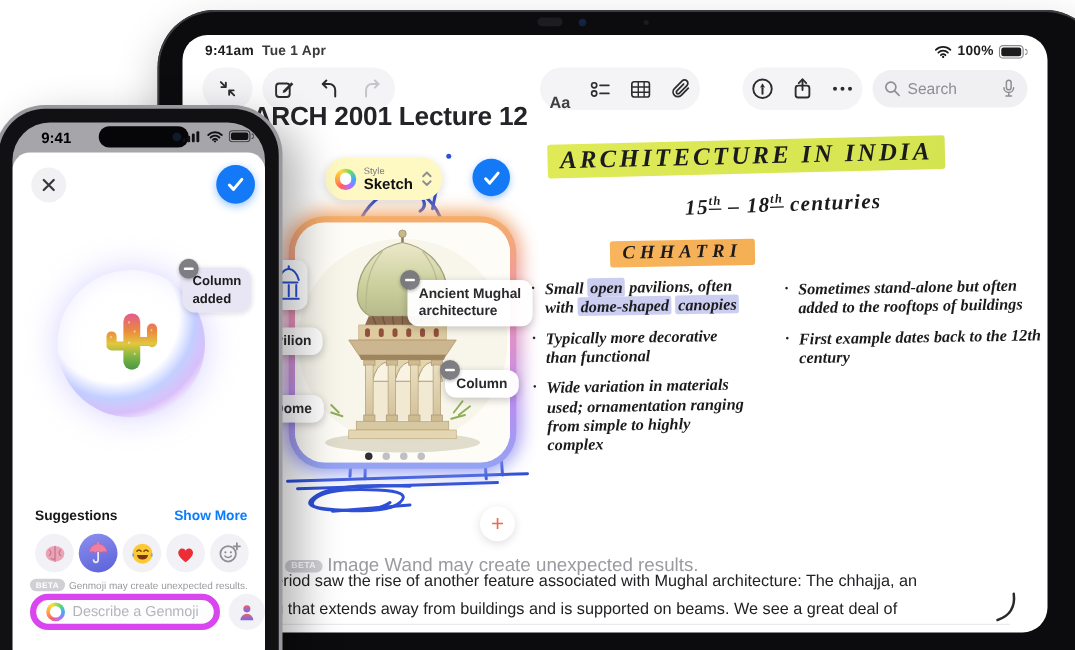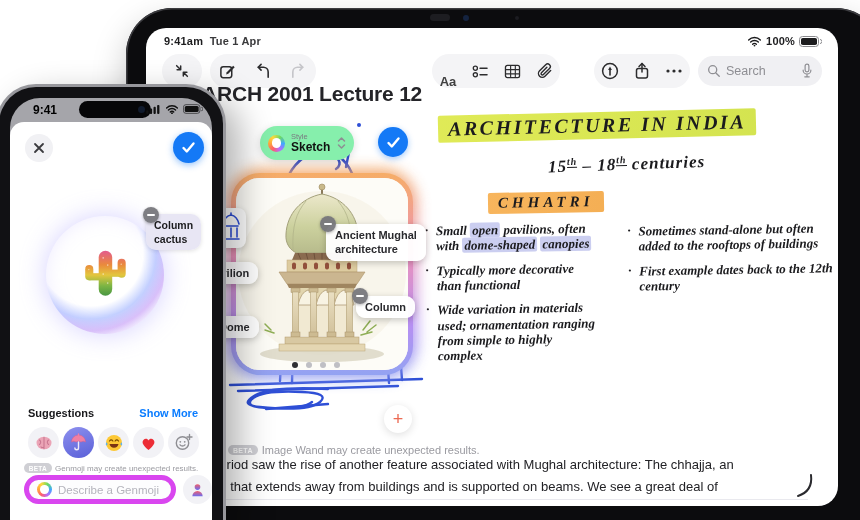--- a/index.html
+++ b/index.html
@@ -28,21 +28,21 @@
   .hw-h2 sup{font-size:10px;border-bottom:1.5px solid #1b1b1e;}
   .hw-h3{font-size:15px;font-weight:700;letter-spacing:4px;transform:rotate(-1deg);}
   .hl-orange{background:linear-gradient(100deg,rgba(247,177,84,.95),rgba(243,166,66,.9));padding:2px 10px 3px;border-radius:2px;}
   .hw-col{position:absolute;transform:rotate(-1deg);}
   .hw-bullet{font-family:"Liberation Serif", serif;font-style:italic;font-weight:600;color:#1b1b1e;
              font-size:13px;line-height:1.18;margin-bottom:9px;position:relative;padding-left:11px;}
   .hw-bullet::before{content:"·";position:absolute;left:0;top:-1px;font-weight:700;}
   .hl-blue{background:rgba(197,201,238,.9);border-radius:2px;padding:0 2px;}
   
   .iw-close{position:absolute;left:64px;top:102px;}
-  .style-pill{position:absolute;left:114px;top:98px;width:94px;height:34px;background:#86efac;border-radius:17px;
+  .style-pill{position:absolute;left:114px;top:98px;width:94px;height:34px;background:#fef9c3;border-radius:17px;
               box-shadow:0 2px 8px rgba(0,0,0,.14);display:flex;align-items:center;padding:0 8px;box-sizing:border-box;z-index:4;}
   .style-col{flex:1;margin-left:6px;line-height:1;}
   .style-cap{font-size:7.5px;color:#7a7a80;}
   .style-val{font-size:12px;font-weight:700;color:#111;margin-top:1px;}
   .confirm-btn{position:absolute;left:232px;top:99px;width:30px;height:30px;border-radius:50%;background:#1479f6;
                display:flex;align-items:center;justify-content:center;box-shadow:0 2px 6px rgba(20,121,246,.4);z-index:4;}
   .ai-swirl{border-radius:50%;background:conic-gradient(from 210deg,#ff5f6d,#ffa73d,#ffd93d,#6ddb62,#3fa9ff,#b86bff,#ff5f6d);position:relative;flex:none;}
   .ai-swirl::after{content:"";position:absolute;inset:22%;border-radius:50%;background:#fff;}
   .glow-wrap{position:absolute;left:84px;top:144px;width:184px;height:204px;z-index:2;}
   .glow-bg{position:absolute;inset:-3px;border-radius:34px;filter:blur(7px);opacity:.9;
@@ -61,21 +61,21 @@
   .page-dots i{width:6px;height:6px;border-radius:50%;background:#bfbfc4;}
   .page-dots i.on{background:#2f2f33;}
   .describe-pill{position:absolute;left:70px;top:376px;width:156px;height:30px;background:#fff;border-radius:15px;
                  box-shadow:0 2px 8px rgba(0,0,0,.13);display:flex;align-items:center;padding:0 9px;box-sizing:border-box;z-index:4;}
   .ph-text{font-size:12.5px;color:#b4b4bc;margin-left:7px;}
   .plus-btn{position:absolute;left:238px;top:377px;width:28px;height:28px;border-radius:50%;background:#fff;z-index:4;
             box-shadow:0 2px 8px rgba(0,0,0,.13);display:flex;align-items:center;justify-content:center;
             color:#ec6a53;font-size:18px;font-weight:400;line-height:1;}
   .beta-line{position:absolute;display:flex;align-items:center;gap:4px;z-index:4;}
   .beta-badge{background:#cfcfd4;color:#fff;font-size:7px;font-weight:700;border-radius:7px;padding:1.5px 5px;letter-spacing:.3px;}
-  .beta-txt{font-size:11px;color:#9a9aa0;}
+  .beta-txt{font-size:15px;color:#9a9aa0;}
   .pad-para{position:absolute;left:56px;width:652px;font-size:13px;color:#222226;line-height:22px;}
   .pad-divider{position:absolute;left:56px;top:471px;width:606px;height:1px;background:#e9e9ee;}
   
   #iphone{position:absolute;left:-4px;top:84px;width:230px;height:478px;border-radius:40px;background:#97979c;
           box-shadow:14px 12px 34px rgba(0,0,0,.3);z-index:10;}
   #iphone-bezel{position:absolute;inset:3px;border-radius:37px;background:#111114;}
   #iphone-screen{position:absolute;inset:11px;border-radius:30px;background:#a5a5aa;overflow:hidden;}
   .ph-status-time{position:absolute;left:23px;top:5px;font-size:12px;font-weight:700;color:#000;}
   .island{position:absolute;left:69px;top:3px;width:72px;height:17px;border-radius:9px;background:#060608;}
   .island i{position:absolute;right:6px;top:5px;width:7px;height:7px;border-radius:50%;background:#101a2c;}
@@ -453,21 +453,21 @@
                   <circle cx="28" cy="32" r=".9"></circle>
                   <circle cx="33" cy="42" r=".9"></circle>
                   <circle cx="12" cy="27" r=".8"></circle>
                   <circle cx="48" cy="21" r=".8"></circle>
                 </g>
             </svg>
           </div>
           <div class="minus-btn" style="left:133px;top:85px;"></div>
           <div class="cactus-label">
             <span style="display:block;">Column</span>
-            <span style="display:block;">cactus</span>
+            <span style="display:block;">added</span>
           </div>
 
           <div class="sugg-title">Suggestions</div>
           <div class="show-more">Show More</div>
 
           <div class="emoji-row">
             <div class="emoji-cell">
               <svg width="20" height="18" viewBox="0 0 20 18">
                   <ellipse cx="10" cy="9" rx="7.5" ry="6.3" fill="#eba4b6"></ellipse>
                   <path d="M10,3.2 V14.8 M5.5,6 q2.4,2 0,4.5 M14.5,6 q-2.4,2 0,4.5 M7,12.8 q1.5,1.4 3,0" stroke="#c97791" stroke-width="1.1" fill="none" stroke-linecap="round"></path>

